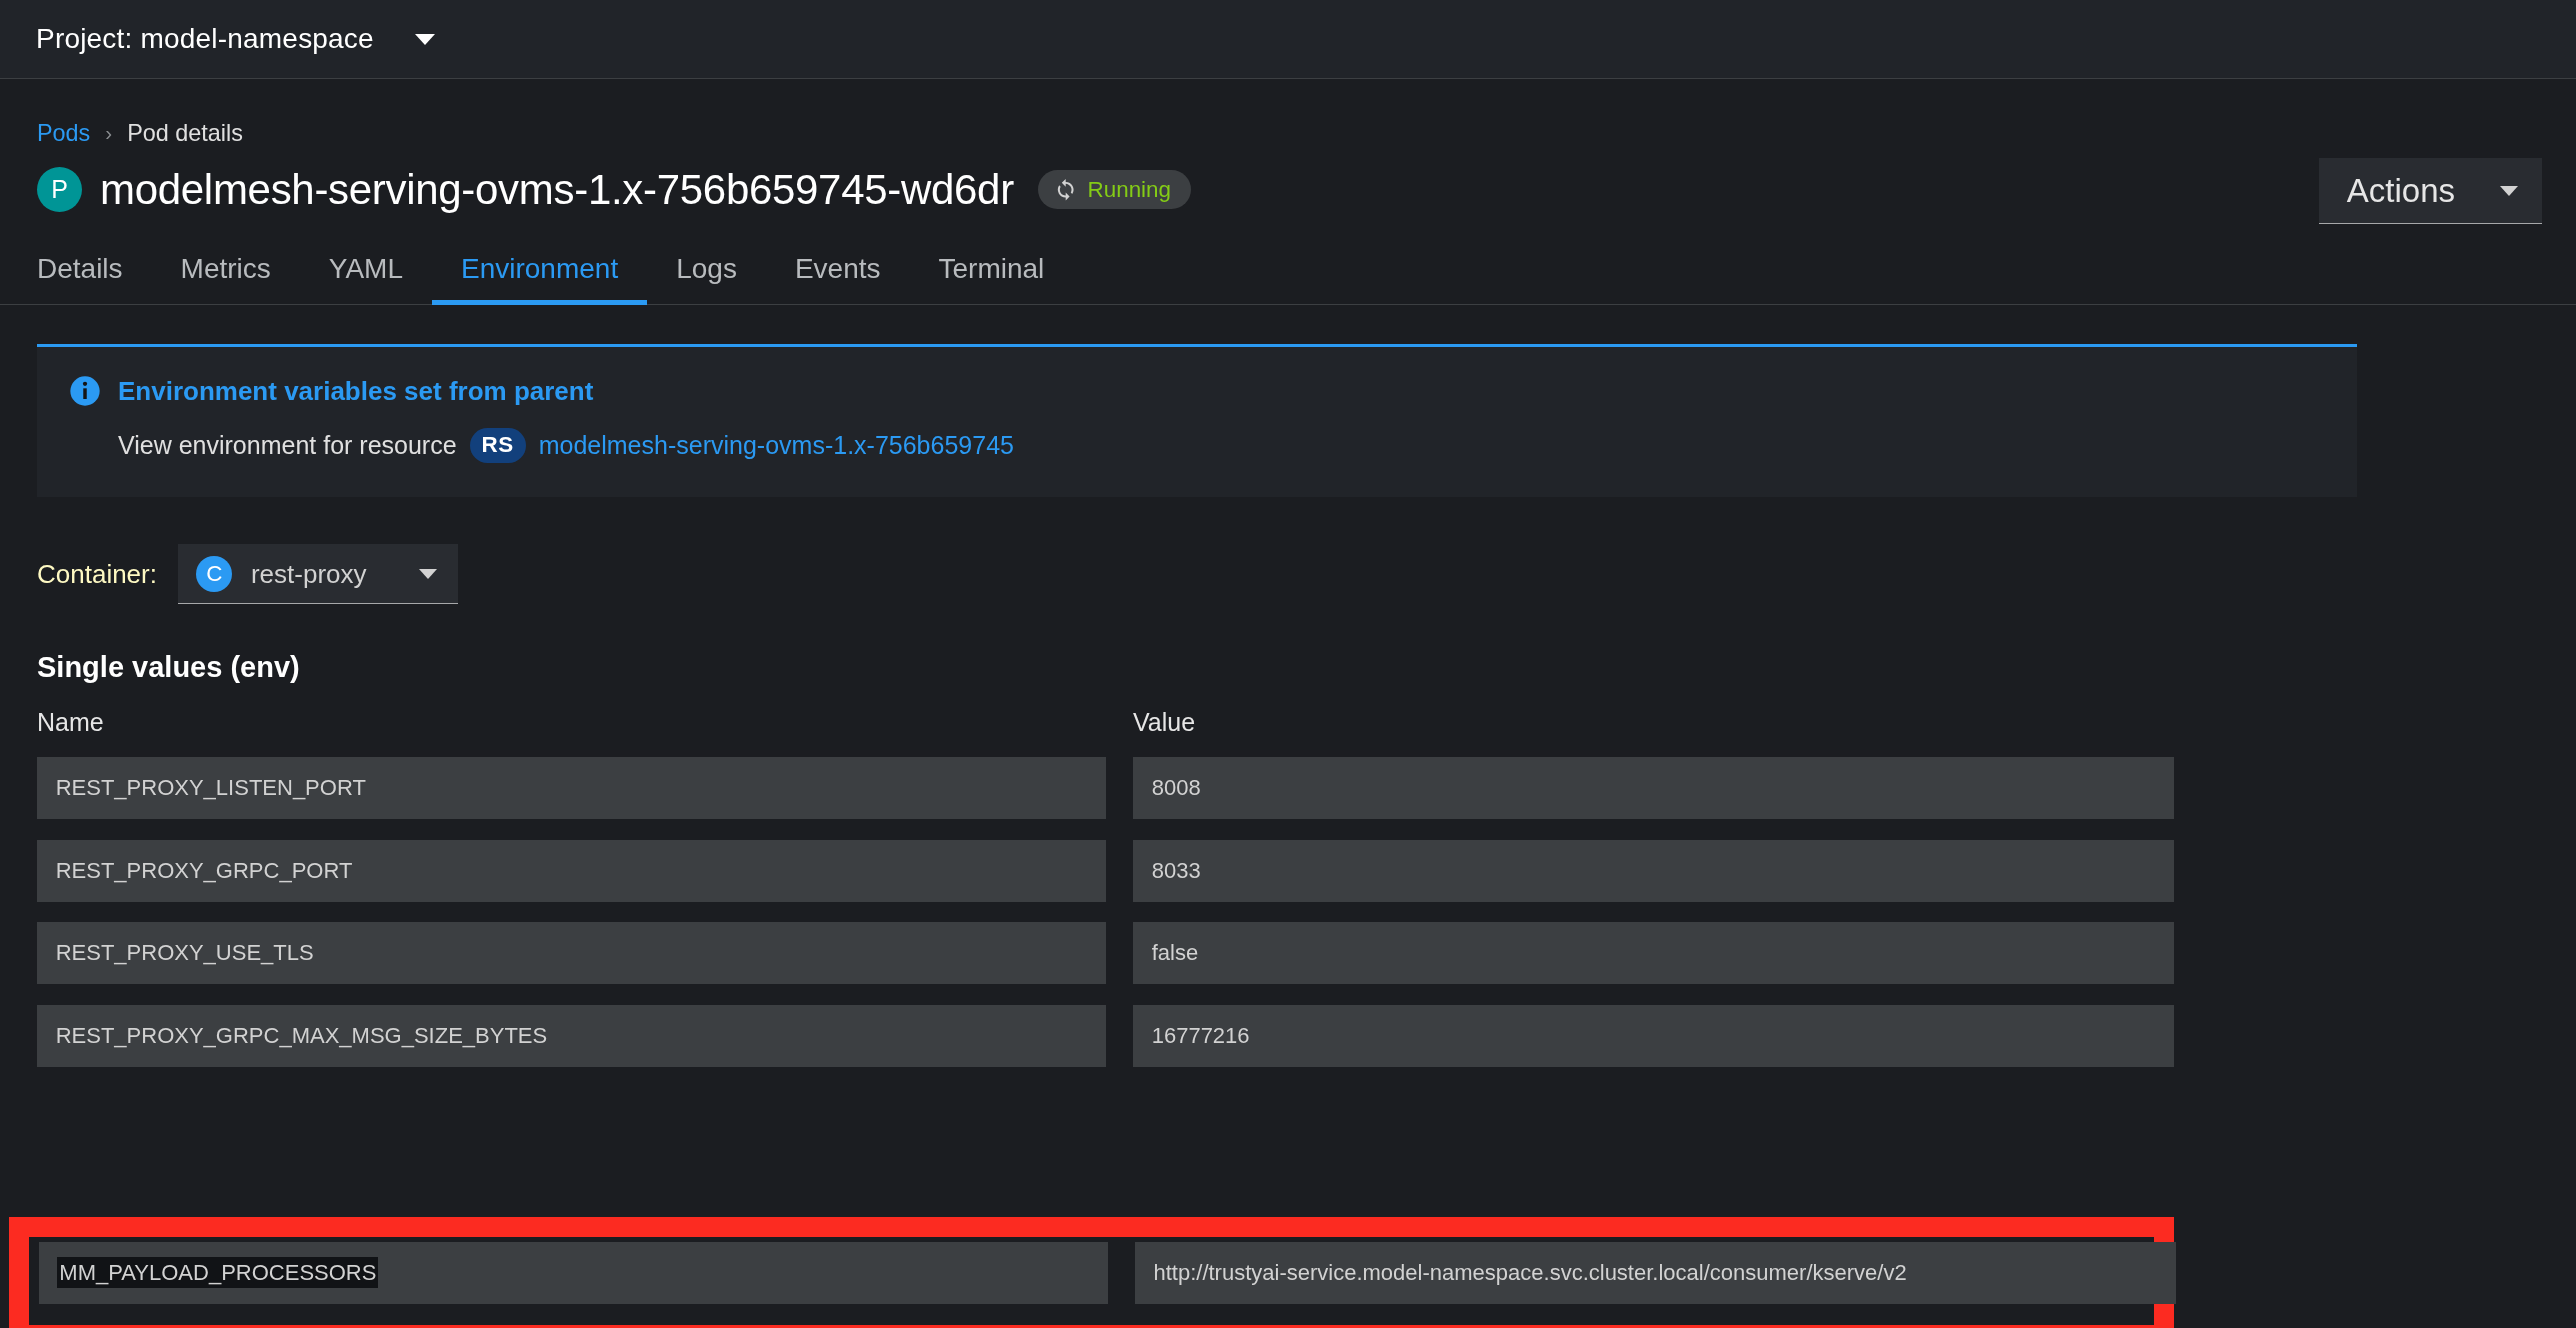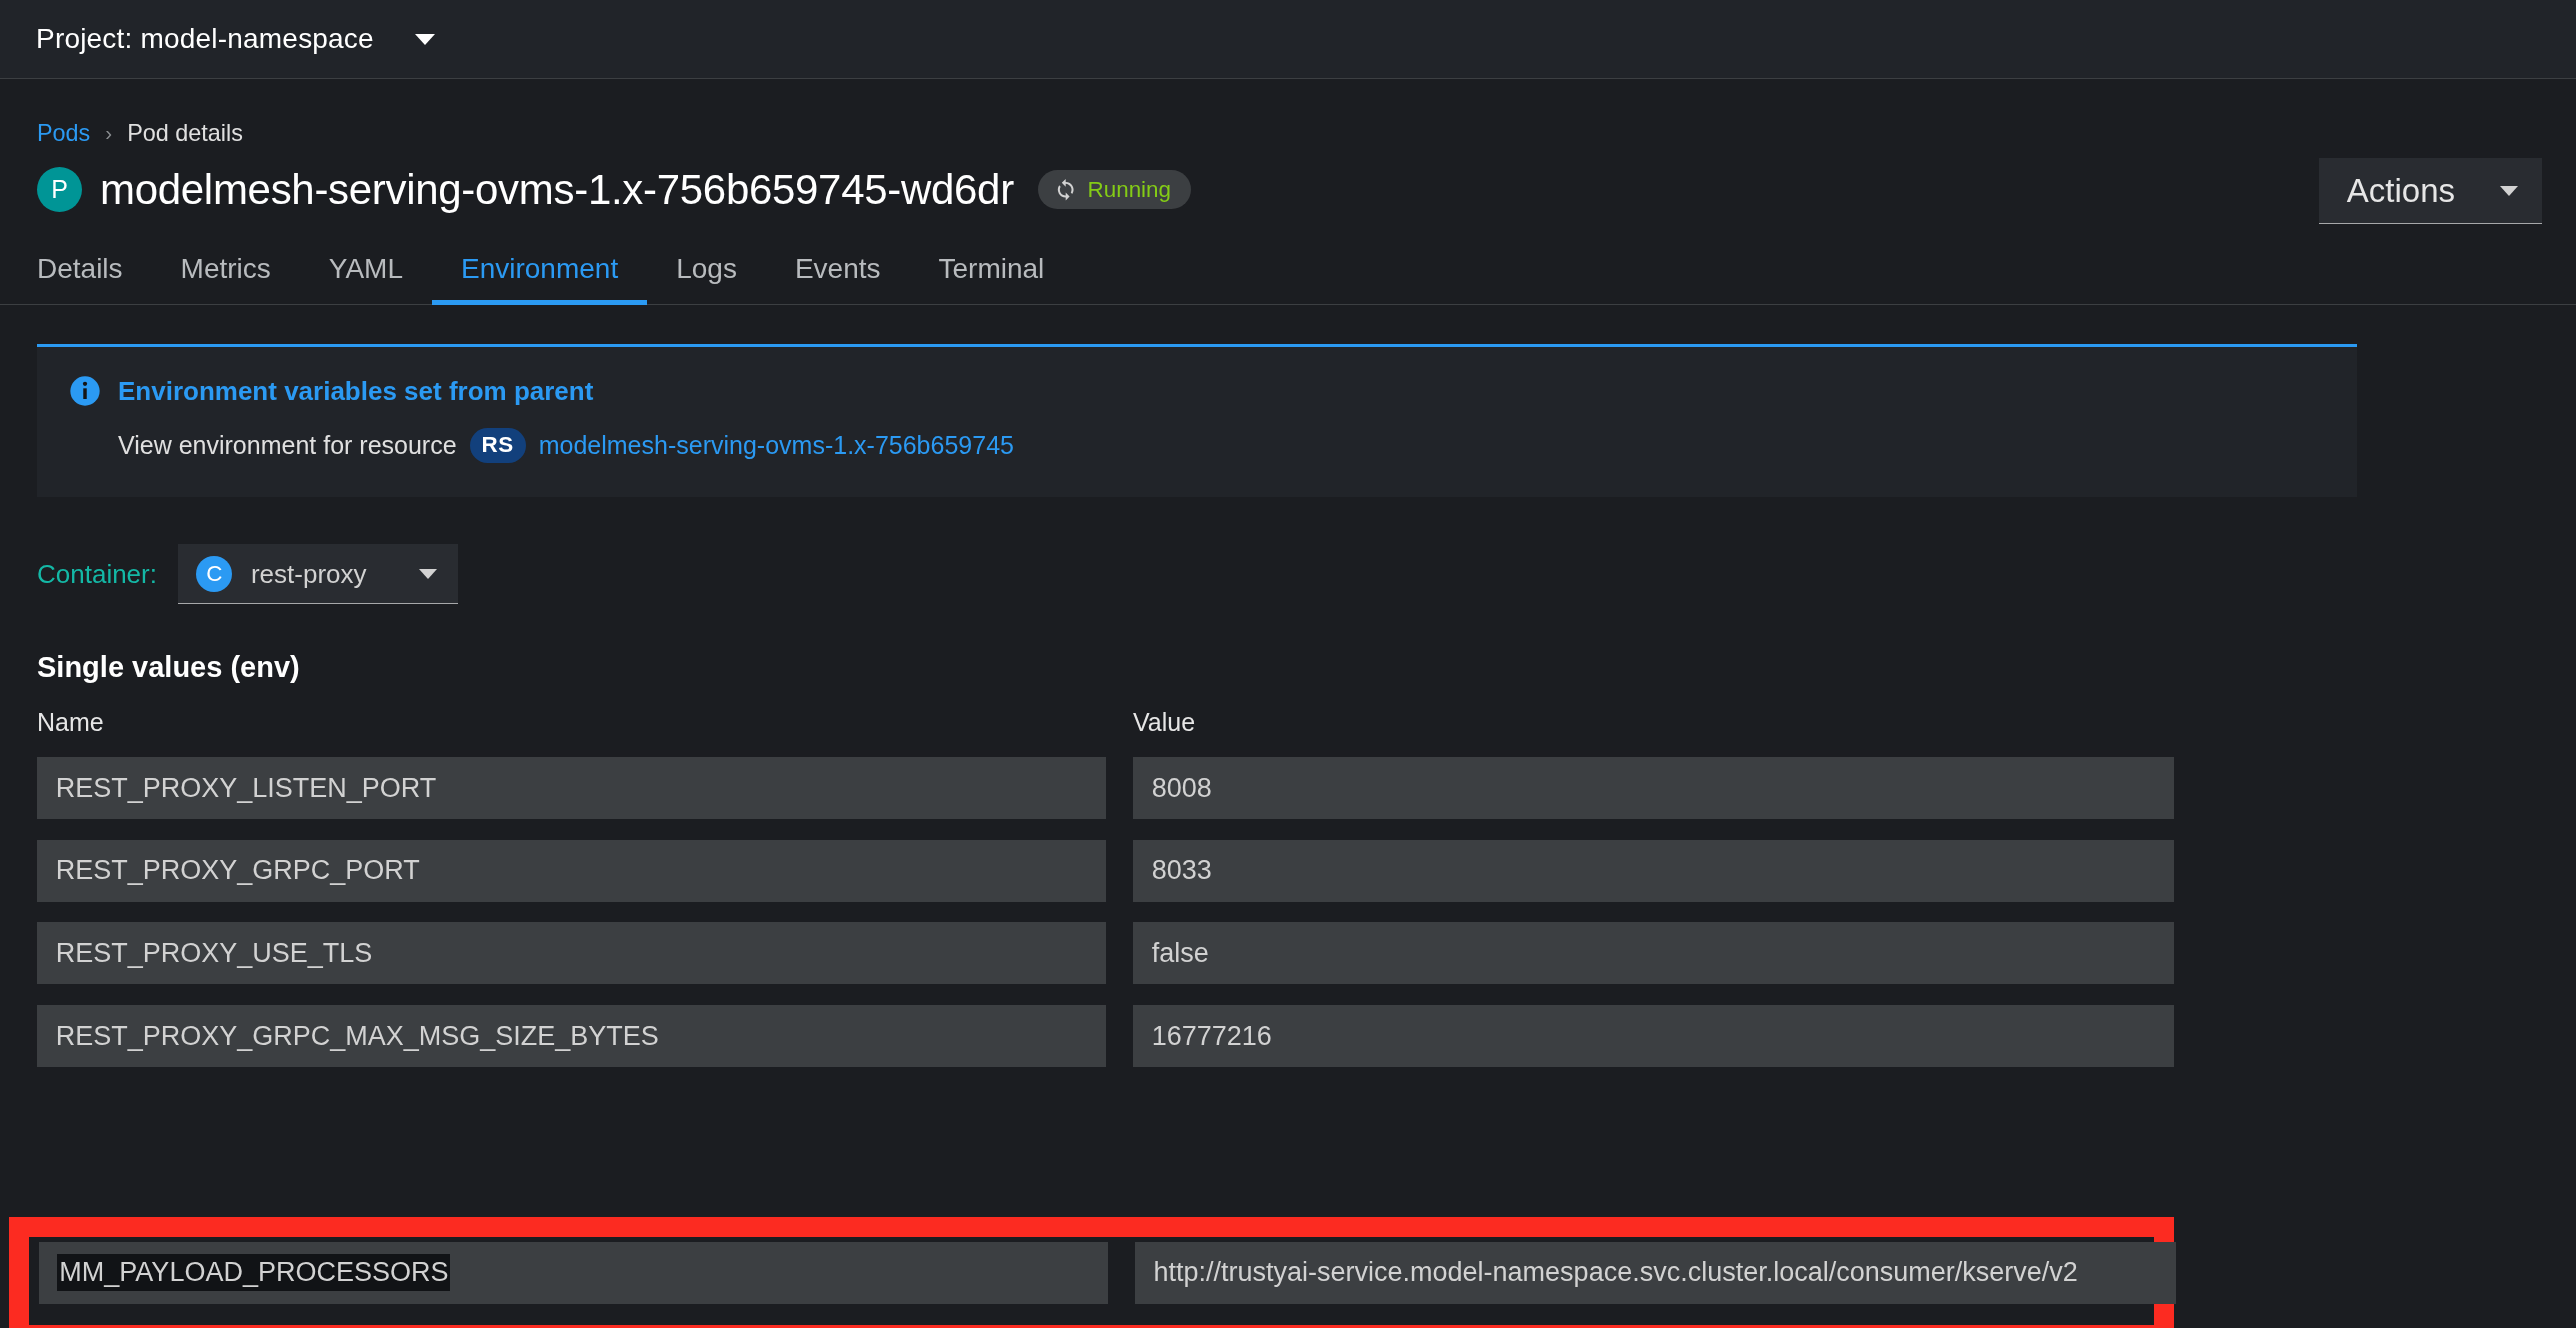--- a/index.html
+++ b/index.html
@@ -196,21 +196,21 @@
   .alert-link { color: #2b9af3; cursor: pointer; }
 
   
   .container-row {
     display: flex;
     align-items: center;
     gap: 20.6px;
     padding: 47px 0 0 37px;
   }
   .container-label {
-    color: #14b8a6;
+    color: #fef9c3;
     font-size: 26px;
   }
   .container-select {
     background: #292c31;
     border: none;
     border-bottom: 1.9px solid #a7a8aa;
     display: flex;
     align-items: center;
     gap: 18.7px;
     padding: 12px 20.6px 10.3px 18.7px;
@@ -255,21 +255,21 @@
 
   .env-row {
     display: flex;
     margin-bottom: 20.6px;
   }
   .env-input {
     background: #3c3f42;
     border: none;
     color: #d2d2d2;
     font-family: "Liberation Sans", sans-serif;
-    font-size: 27px;
+    font-size: 22px;
     height: 62px;
     padding: 0 18.7px;
     width: 100%;
     display: flex;
     align-items: center;
     white-space: nowrap;
     overflow: hidden;
   }
   .env-input.selected-text > span {
     background: #111316;

